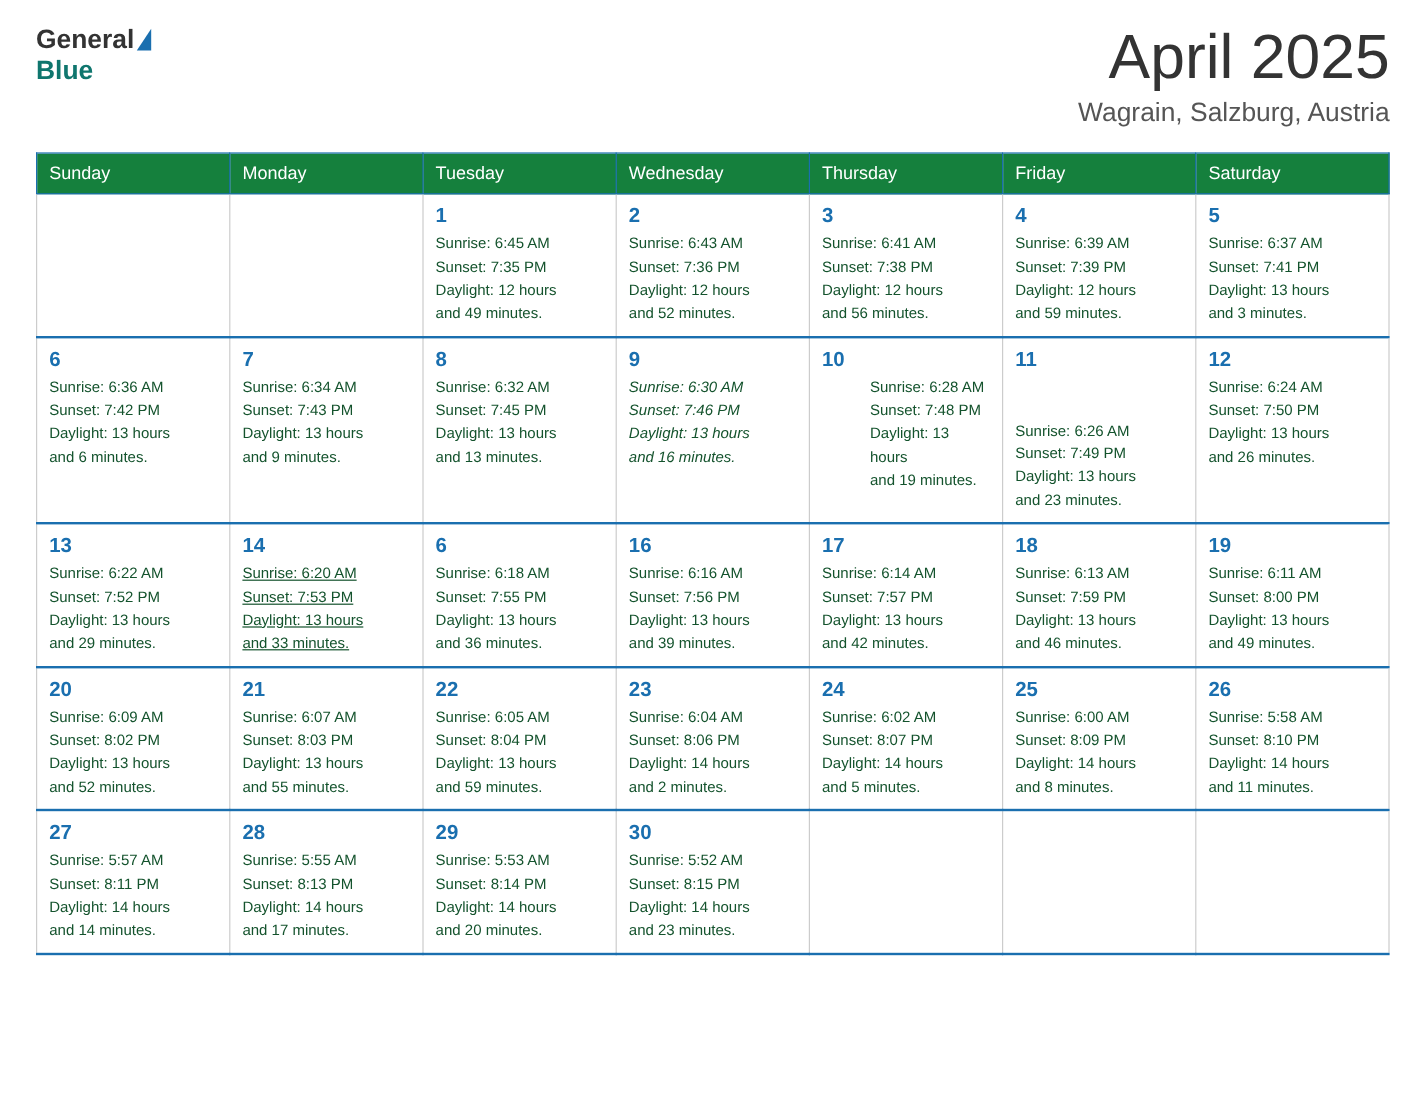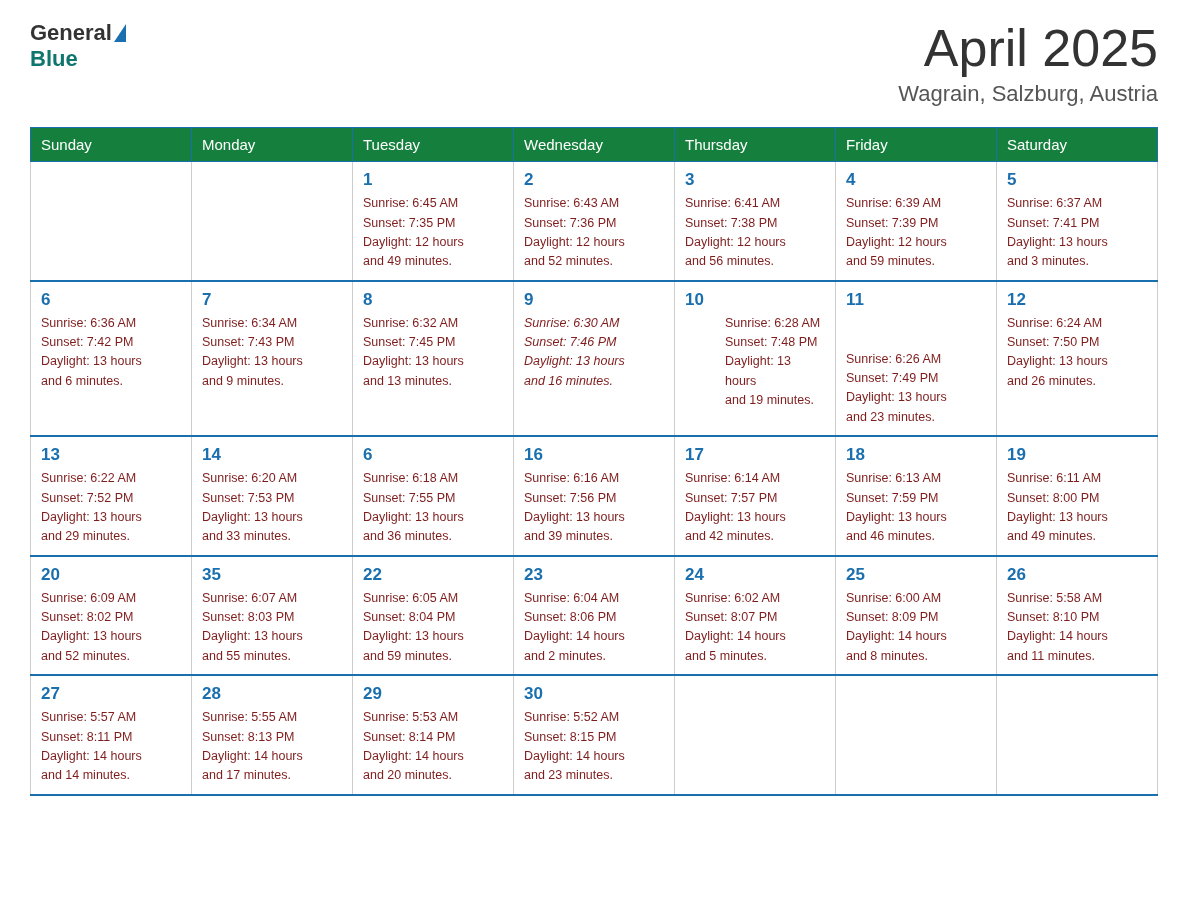--- a/index.html
+++ b/index.html
@@ -77,21 +77,21 @@
     .day-number {
       font-size: 17px;
       font-weight: bold;
       color: #1a6faf;
       display: block;
       margin-bottom: 4px;
     }
     .day-info {
       font-size: 12.5px;
       line-height: 1.55;
-      color: #7f1d1d;
+      color: #14532d;
     }
     tbody tr {
       border-bottom: 2px solid #1a6faf;
     }
     td.empty {
       background: #fff;
     }
   </style>
 </head>
 <body>
@@ -215,21 +215,21 @@
       <tr>
         <td>
           <span class="day-number">13</span>
           <div class="day-info" style="white-space: pre-line;">Sunrise: 6:22 AM
 Sunset: 7:52 PM
 Daylight: 13 hours
 and 29 minutes.</div>
         </td>
         <td>
           <span class="day-number">14</span>
-          <div class="day-info" style="white-space: pre-line;">Sunrise: 6:20 AM
+          <div class="day-info" style="white-space: pre-line; text-decoration: underline;">Sunrise: 6:20 AM
 Sunset: 7:53 PM
 Daylight: 13 hours
 and 33 minutes.</div>
         </td>
         <td>
           <span class="day-number">6</span>
           <div class="day-info" style="white-space: pre-line;">Sunrise: 6:18 AM
 Sunset: 7:55 PM
 Daylight: 13 hours
 and 36 minutes.</div>
@@ -265,21 +265,21 @@
       </tr>
       <tr>
         <td>
           <span class="day-number">20</span>
           <div class="day-info" style="white-space: pre-line;">Sunrise: 6:09 AM
 Sunset: 8:02 PM
 Daylight: 13 hours
 and 52 minutes.</div>
         </td>
         <td>
-          <span class="day-number">35</span>
+          <span class="day-number">21</span>
           <div class="day-info" style="white-space: pre-line;">Sunrise: 6:07 AM
 Sunset: 8:03 PM
 Daylight: 13 hours
 and 55 minutes.</div>
         </td>
         <td>
           <span class="day-number">22</span>
           <div class="day-info" style="white-space: pre-line;">Sunrise: 6:05 AM
 Sunset: 8:04 PM
 Daylight: 13 hours

